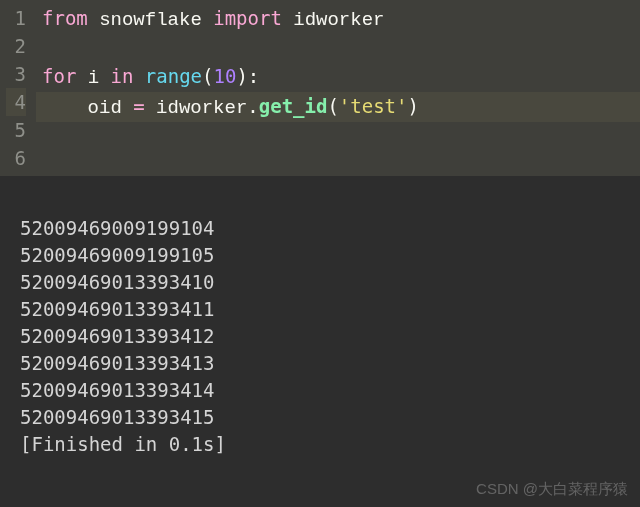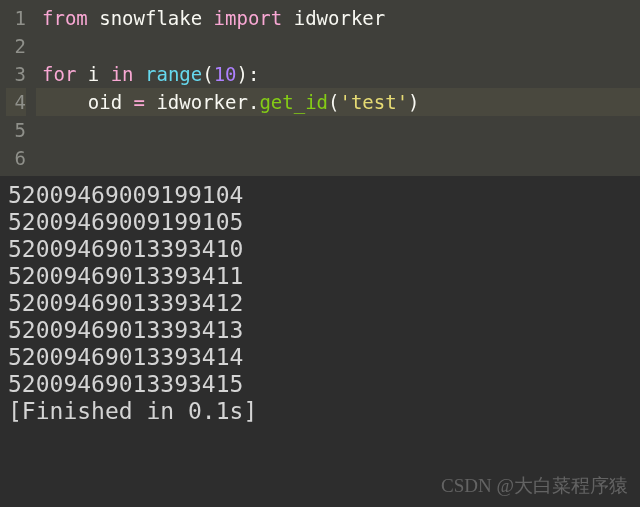--- a/index.html
+++ b/index.html
@@ -38,44 +38,45 @@
       white-space: pre;
       padding-left: 6px;
     }
     .code-line.highlighted {
       background: #49483e;
     }
     .gutter-line.highlighted {
       background: #49483e;
     }
     .kw { color: #f9a8d4; }
-    .name { color: #f8f8f2; }
+    .name { color: #f8f8f2; font-family: Liberation Mono, monospace; }
     .fn { color: #66d9ef; }
-    .call { color: #84cc16; }
+    .call { color: #86efac; font-weight: bold; }
     .num { color: #ae81ff; }
     .str { color: #e6db74; }
     .punc { color: #f8f8f2; }
     
     .output {
       background: #2d2d2d;
       color: #d4d4d4;
-      padding: 6px 8px;
+      padding: 6px 20px;
       line-height: 27px;
-      font-size: 23px;
+      font-size: 19px;
+      margin-top: 33px;
     }
     .output-line {
       white-space: pre;
     }
     .watermark {
       position: absolute;
       bottom: 8px;
       right: 12px;
       color: rgba(200,200,200,0.35);
-      font-family: Liberation Serif, serif;
-      font-size: 19px;
+      font-family: Liberation Sans, sans-serif;
+      font-size: 15px;
     }
   </style>
 </head>
 <body>
 
 <div class="editor">
   <div class="gutter" id="gutter">
       <div class="gutter-line">1</div>
       <div class="gutter-line">2</div>
       <div class="gutter-line">3</div>

